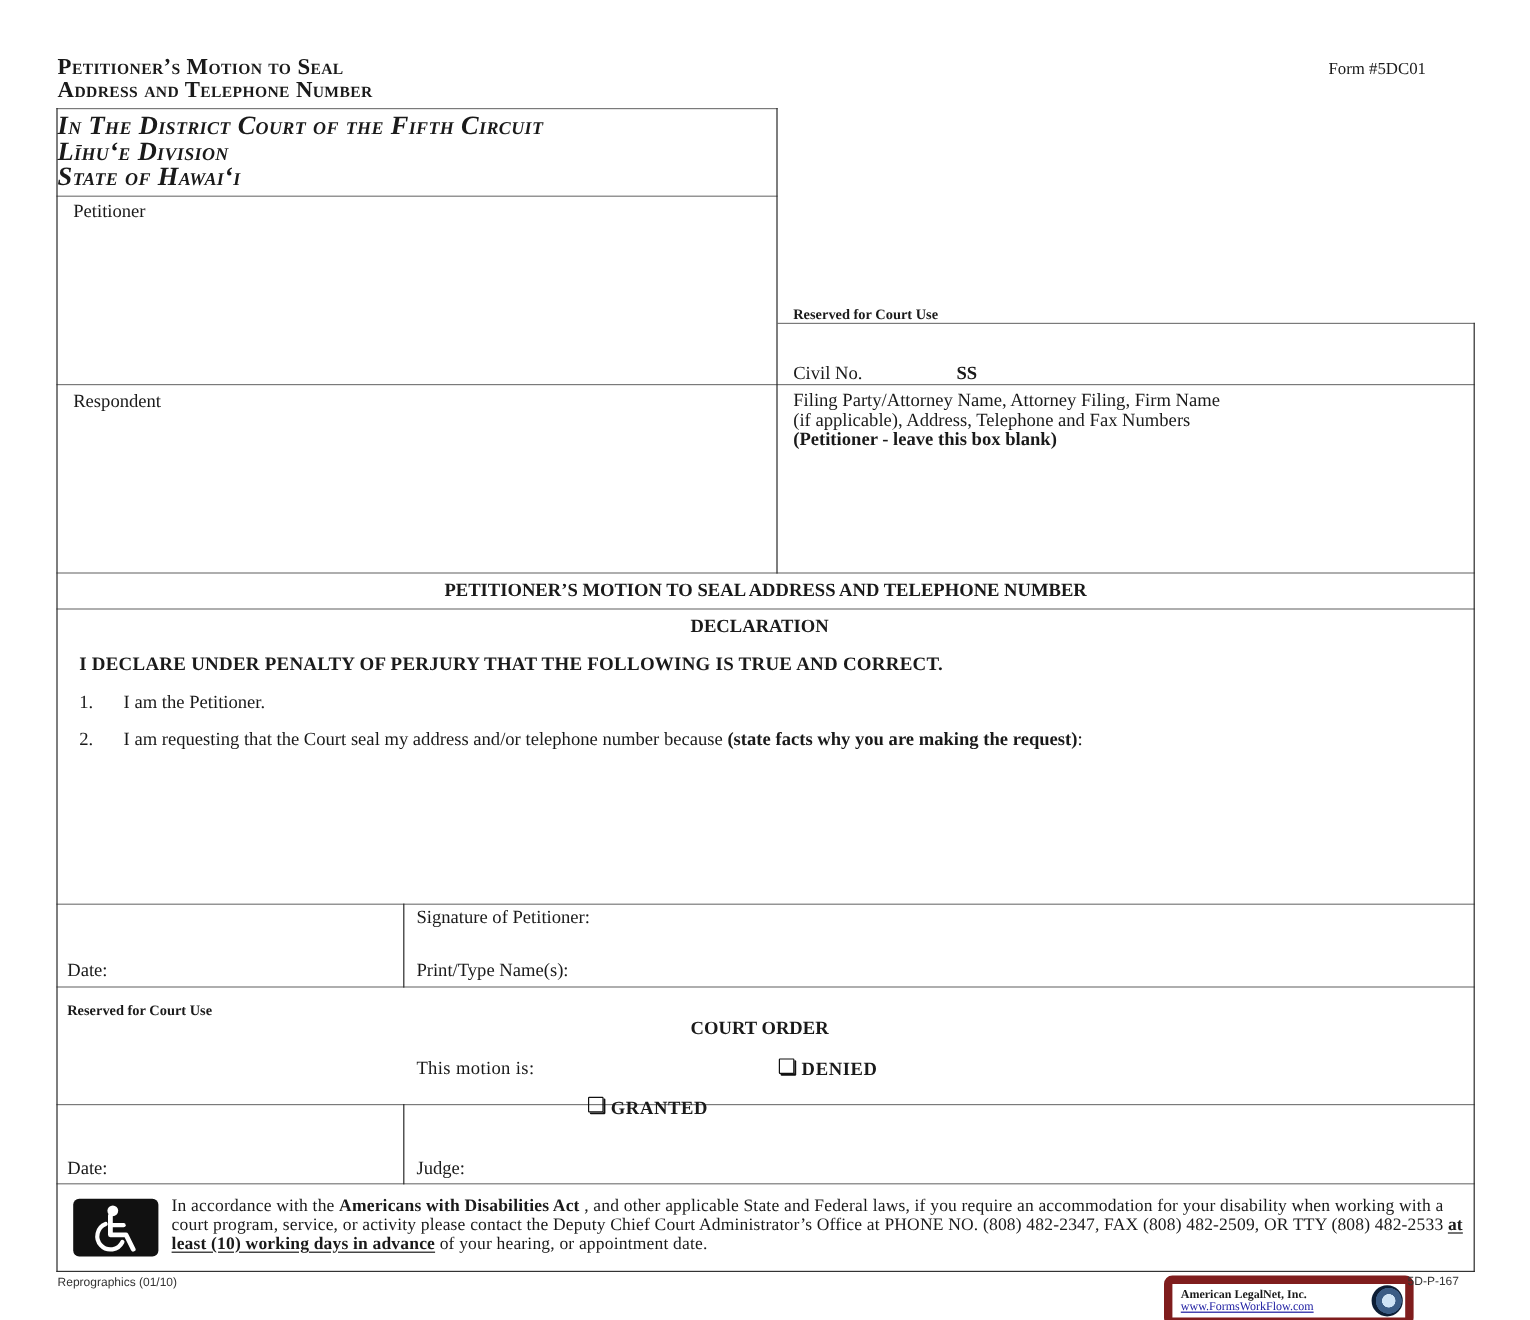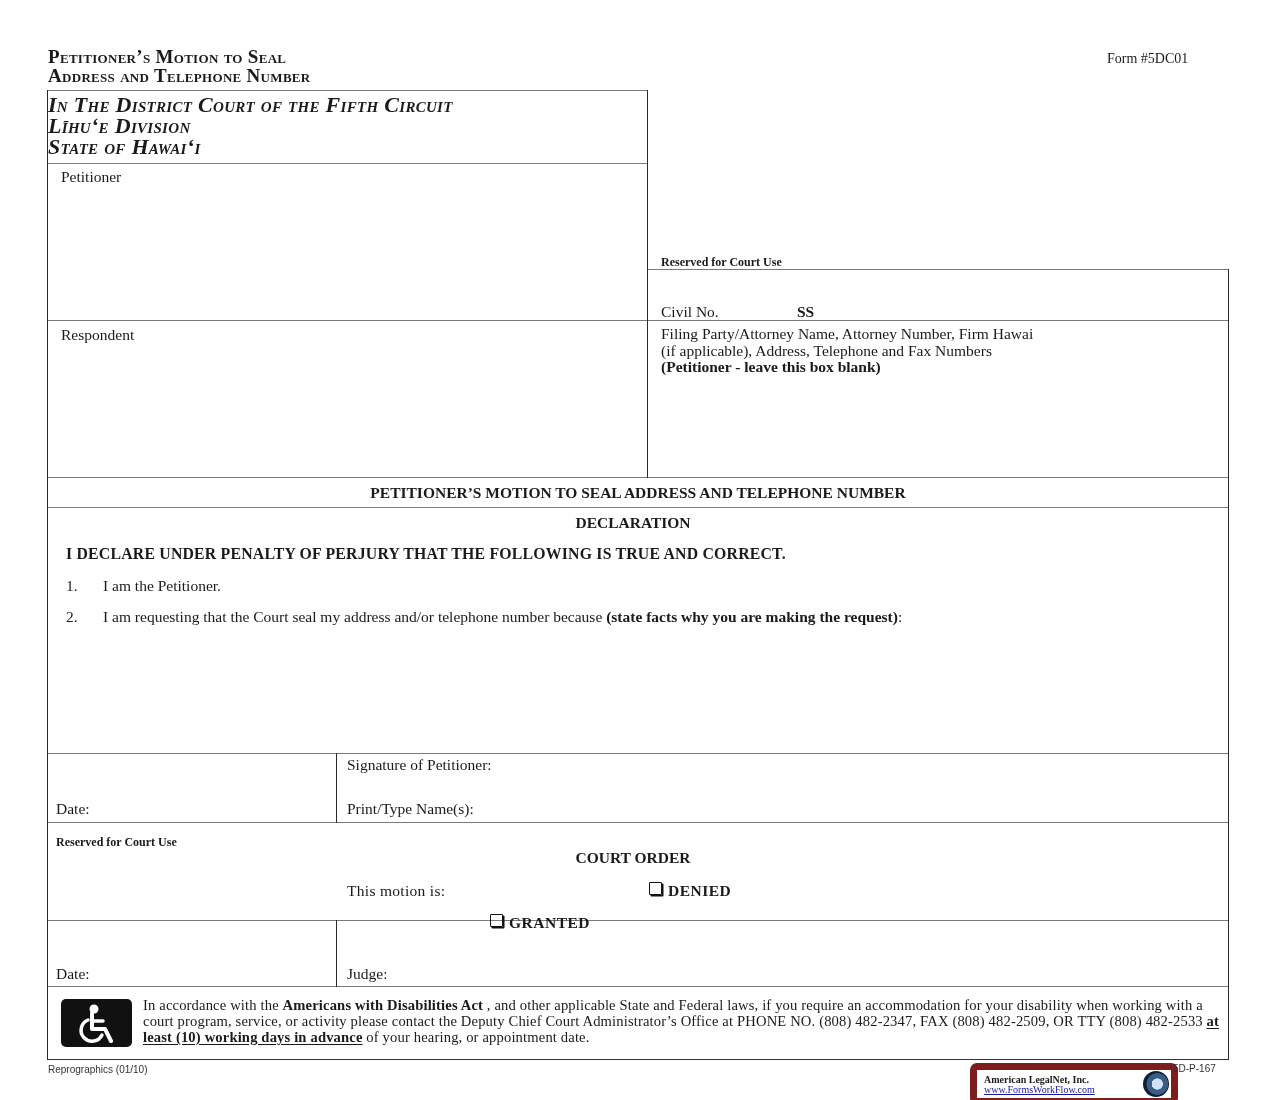--- a/index.html
+++ b/index.html
@@ -66,21 +66,21 @@
 <div class="abs" style="left:49px; top:186px; width:596px; height:132px;"></div>
 <div class="abs lbl" style="left:61px; top:326px;">Respondent</div>
 <div class="abs" style="left:49px; top:344px; width:596px; height:131px;"></div>
 
 <div class="abs lbl-sm" style="left:661px; top:255px;">Reserved for Court Use</div>
 <div class="abs lbl" style="left:661px; top:303px;">Civil No.</div>
 <div class="abs lbl bold" style="left:797px; top:303px;text-align:center;">SS</div>
 <div class="abs" style="left:830px; top:290px; width:390px; height:28px;"></div>
 
 <div class="abs lbl" style="left:661px; top:326px; line-height:16.5px;">
-  <div>Filing Party/Attorney Name, Attorney Number, Firm Hawai</div>
+  <div>Filing Party/Attorney Name, Attorney Filing, Firm Name</div>
   <div>(if applicable), Address, Telephone and Fax Numbers</div>
   <div class="bold">(Petitioner - leave this box blank)</div>
 </div>
 <div class="abs" style="left:650px; top:380px; width:576px; height:95px;"></div>
 
 <div class="abs lbl bold center" style="left:48px; top:484px; width:1180px;">PETITIONER’S MOTION TO SEAL ADDRESS AND TELEPHONE NUMBER</div>
 
 <div class="abs lbl bold center" style="left:48px; top:514px; width:1170px;">DECLARATION</div>
 <div class="abs bold" style="left:66px; top:545px; font-size:15.8px; letter-spacing:0.2px;">I DECLARE UNDER PENALTY OF PERJURY THAT THE FOLLOWING IS TRUE AND CORRECT.</div>
 

